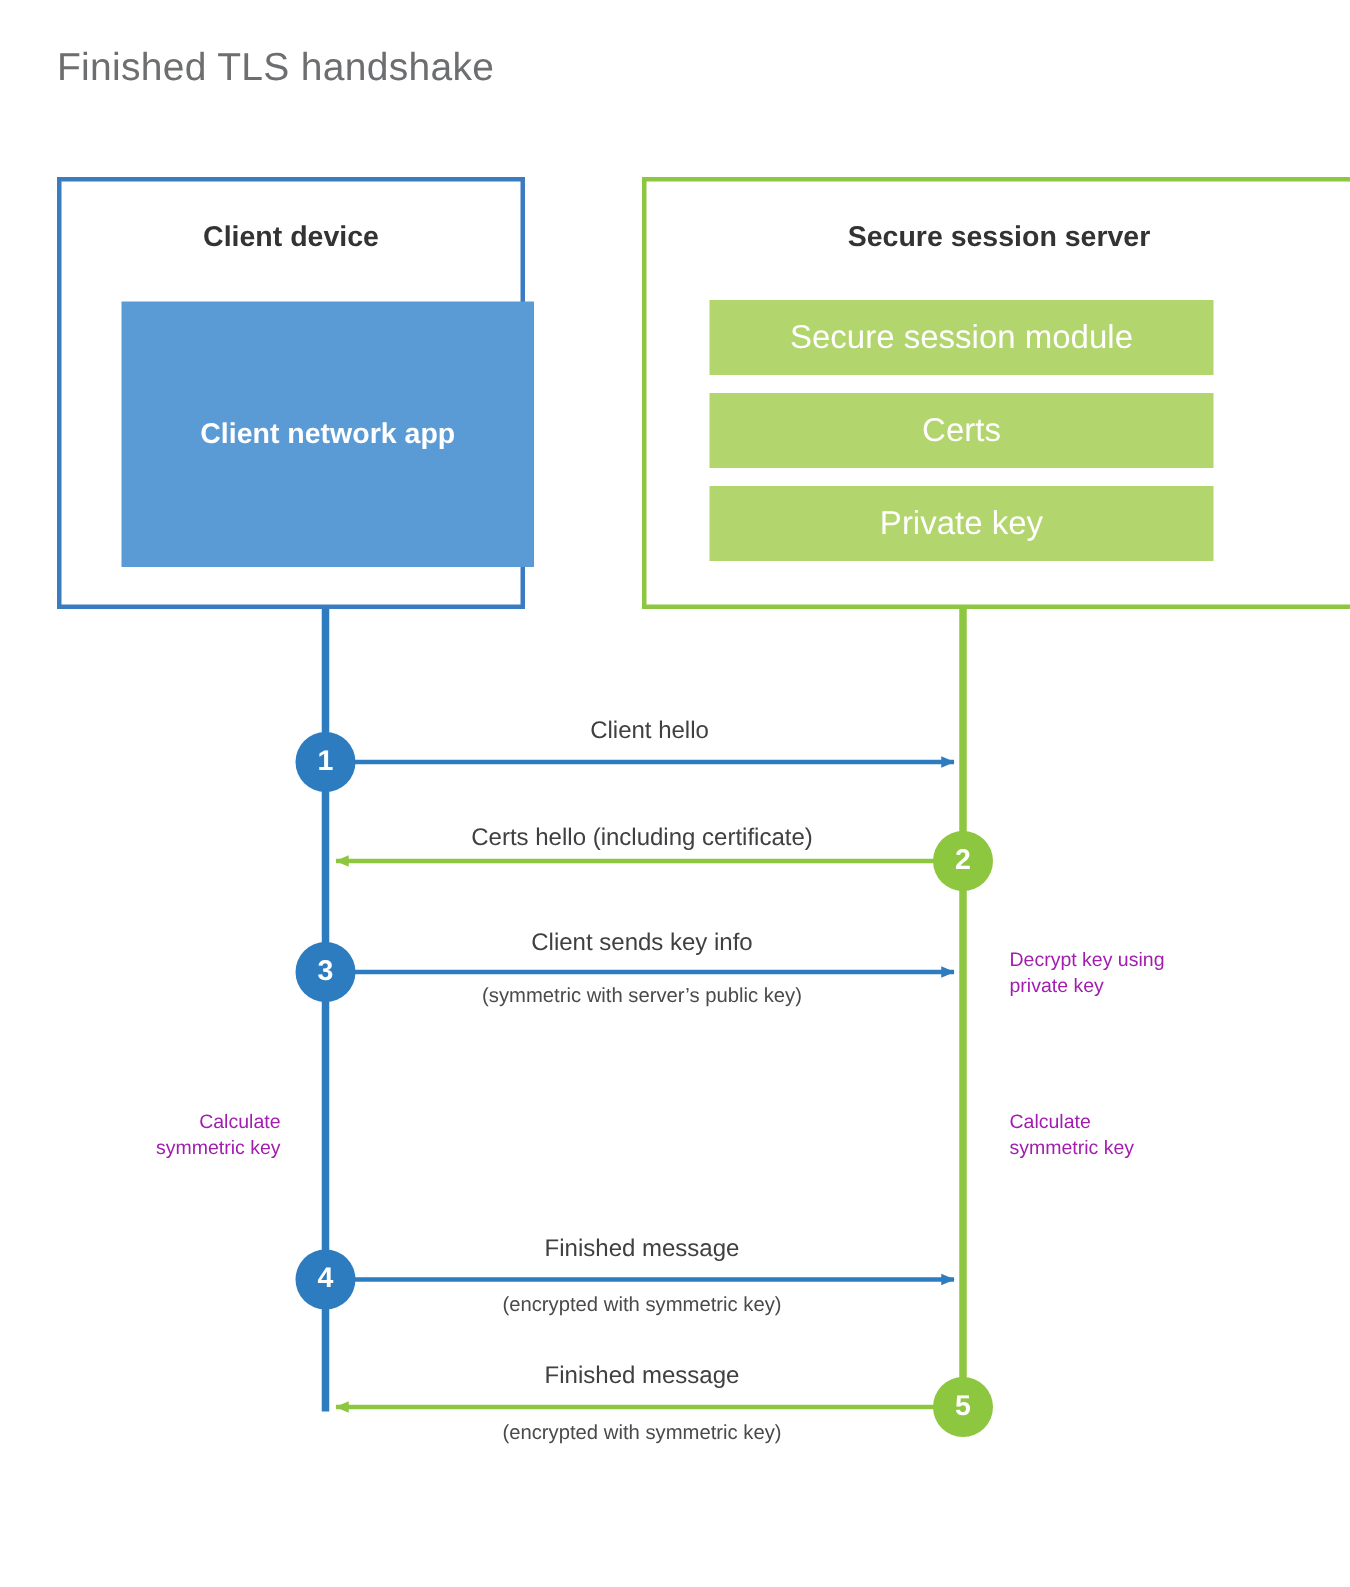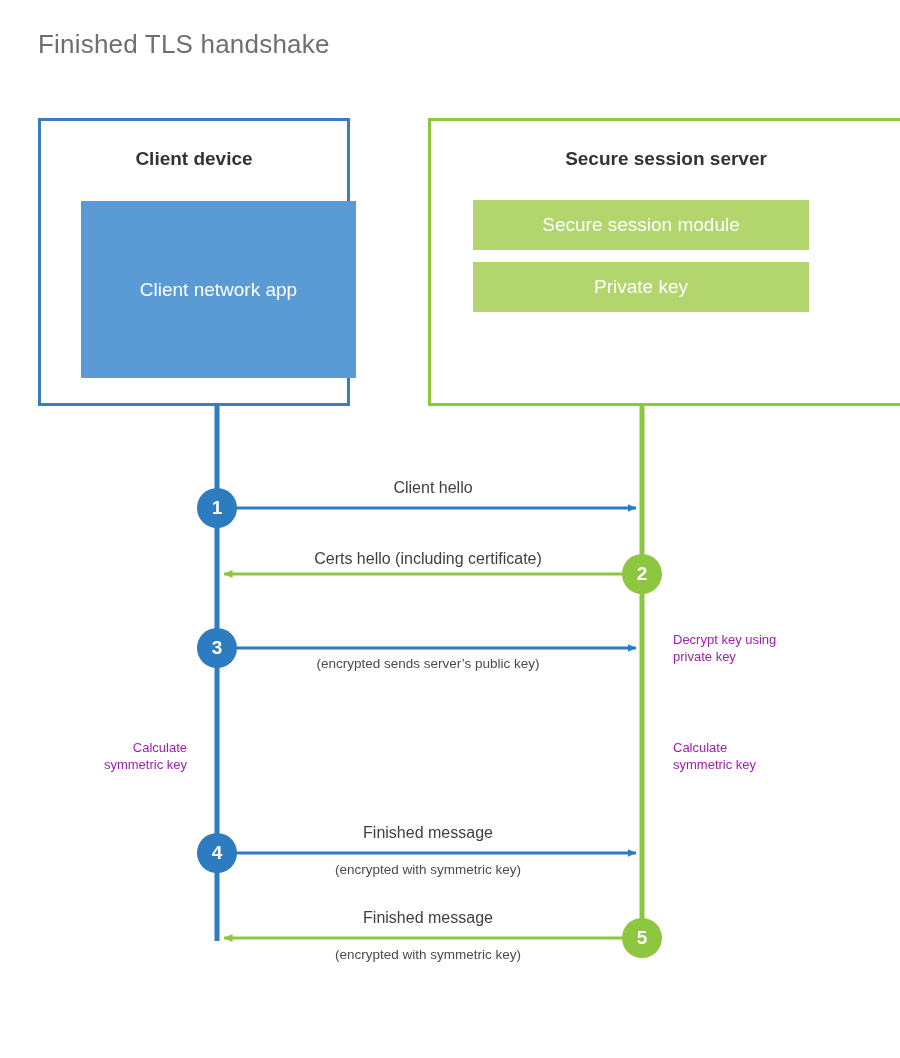--- a/index.html
+++ b/index.html
@@ -70,40 +70,40 @@
     top: 80px;
     width: 275px;
     height: 177px;
     background: #5b9bd5;
     display: flex;
     align-items: center;
     justify-content: center;
     text-align: center;
     color: #ffffff;
     font-size: 19px;
-    font-weight: 400;
+    font-weight: 700;
     line-height: 1.35;
     padding: 0 0;
     box-sizing: border-box;
   }
 
   .server-stack {
     position: absolute;
     left: 42px;
     top: 79px;
     width: 336px;
   }
   .server-bar {
     height: 50px;
     background: #b2d56e;
     display: flex;
     align-items: center;
     justify-content: center;
     color: #ffffff;
-    font-size: 19px;
+    font-size: 22px;
     font-weight: 300;
     margin-bottom: 12px;
   }
   .server-bar:last-child { margin-bottom: 0; }
 
   
   #seq {
     position: absolute;
     left: 0;
     top: 0;
@@ -186,35 +186,37 @@
 
   <div class="party-box client">
     <div class="party-title">Client device</div>
     <div class="client-app">Client network app</div>
   </div>
 
   <div class="party-box server">
     <div class="party-title">Secure session server</div>
     <div class="server-stack">
       <div class="server-bar">Secure session module</div>
+      <div class="server-bar">Certs</div>
       <div class="server-bar">Private key</div>
     </div>
   </div>
 
   <div class="step-num blue" style="left:197px; top:488px;">1</div>
   <div class="step-num green" style="left:622px; top:554px;">2</div>
   <div class="step-num blue" style="left:197px; top:628px;">3</div>
   <div class="step-num blue" style="left:197px; top:833px;">4</div>
   <div class="step-num green" style="left:622px; top:918px;">5</div>
 
   <div class="msg-label" style="left:228px; top:479px; width:410px;">Client hello</div>
 
   <div class="msg-label" style="left:228px; top:550px; width:400px;">Certs hello (including certificate)</div>
 
-  <div class="msg-sub" style="left:228px; top:656px; width:400px;">(encrypted sends server’s public key)</div>
+  <div class="msg-label" style="left:228px; top:620px; width:400px;">Client sends key info</div>
+  <div class="msg-sub" style="left:228px; top:656px; width:400px;">(symmetric with server’s public key)</div>
 
   <div class="msg-label" style="left:228px; top:824px; width:400px;">Finished message</div>
   <div class="msg-sub" style="left:228px; top:862px; width:400px;">(encrypted with symmetric key)</div>
 
   <div class="msg-label" style="left:228px; top:909px; width:400px;">Finished message</div>
   <div class="msg-sub" style="left:228px; top:947px; width:400px;">(encrypted with symmetric key)</div>
 
   <div class="side-note right" style="left:673px; top:632px; width:200px;">Decrypt key using
 private key</div>
 

